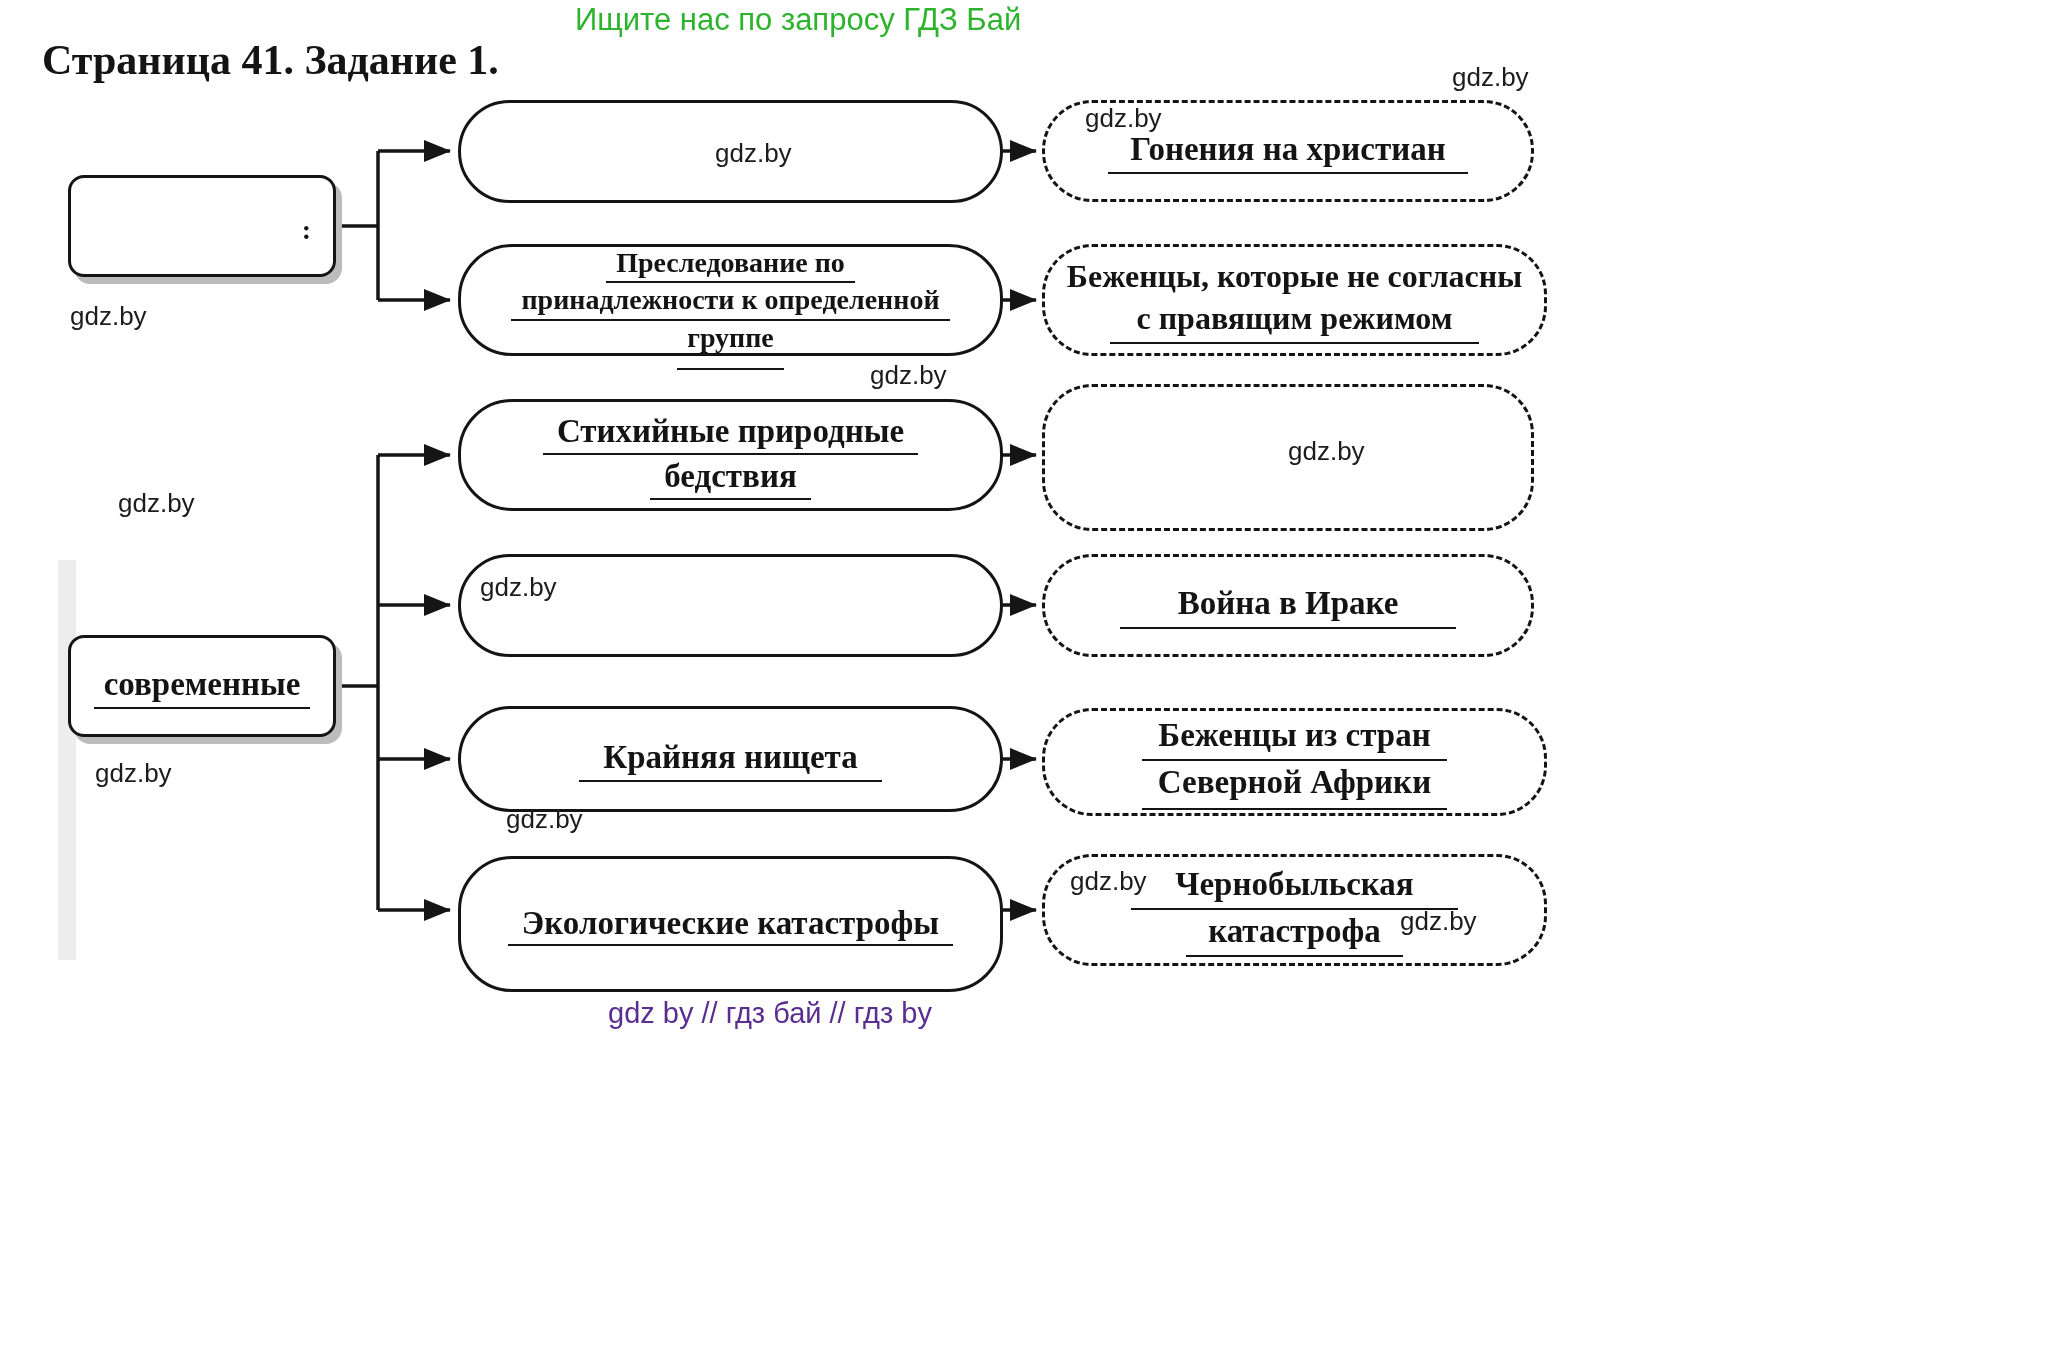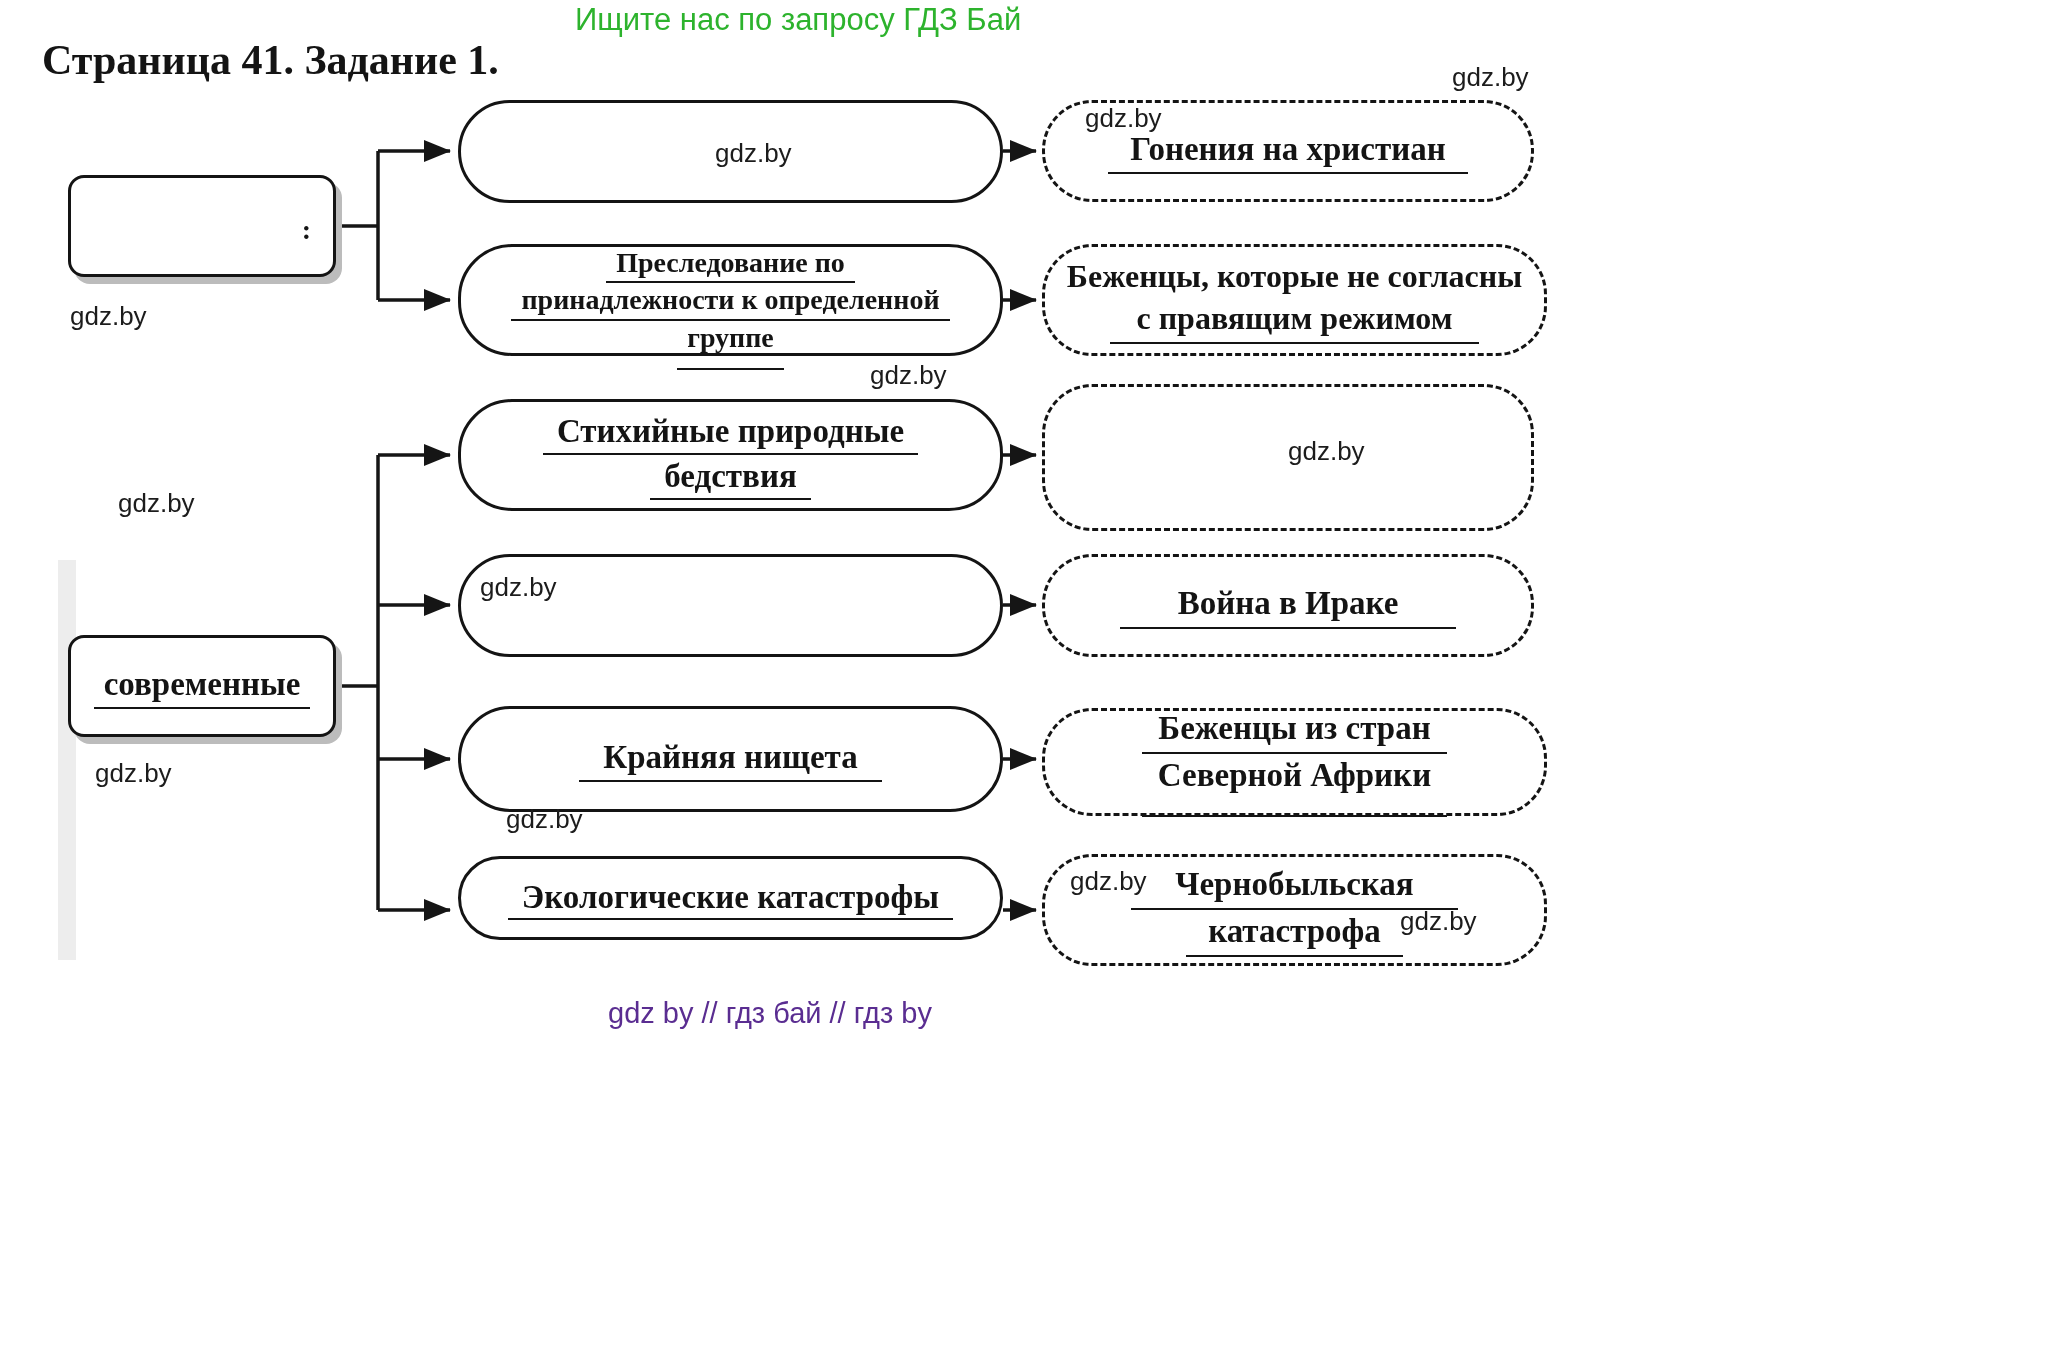--- a/index.html
+++ b/index.html
@@ -91,42 +91,42 @@
     <span class="line u">Стихийные природные</span>
     <span class="line u">бедствия</span>
   </div>
 
   <div class="node mid" style="left:458px;top:554px;width:545px;height:103px"></div>
 
   <div class="node mid" style="left:458px;top:706px;width:545px;height:106px">
     <span class="line u" style="padding:0 24px 2px">Крайняя нищета</span>
   </div>
 
-  <div class="node mid" style="left:458px;top:856px;width:545px;height:84px">
+  <div class="node mid" style="left:458px;top:856px;width:545px;height:136px">
     <span class="line u">Экологические катастрофы</span>
   </div>
 
   <div class="node rightbox" style="left:1042px;top:100px;width:492px;height:102px">
     <span class="line u" style="padding:0 22px 2px">Гонения на христиан</span>
   </div>
 
   <div class="node rightbox" style="left:1042px;top:244px;width:505px;height:112px;font-size:32px">
     <span class="line">Беженцы, которые не согласны</span>
     <span class="line u" style="padding:0 26px 2px">с правящим режимом</span>
   </div>
 
   <div class="node rightbox" style="left:1042px;top:384px;width:492px;height:147px"></div>
 
   <div class="node rightbox" style="left:1042px;top:554px;width:492px;height:103px">
     <span class="line u" style="padding:0 58px 2px">Война в Ираке</span>
   </div>
 
   <div class="node rightbox" style="left:1042px;top:708px;width:505px;height:108px">
     <span class="line u" style="padding:0 16px 2px">Беженцы из стран</span>
-    <span class="line u" style="padding:0 16px 18px">Северной Африки</span>
+    <span class="line u" style="padding:0 16px 4px">Северной Африки</span>
   </div>
 
   <div class="node rightbox" style="left:1042px;top:854px;width:505px;height:112px">
     <span class="line u" style="padding:0 44px 2px">Чернобыльская</span>
     <span class="line u" style="padding:0 22px 2px">катастрофа</span>
   </div>
 
   <span class="wm" style="left:1452px;top:62px">gdz.by</span>
   <span class="wm" style="left:1085px;top:103px">gdz.by</span>
   <span class="wm" style="left:715px;top:138px">gdz.by</span>

